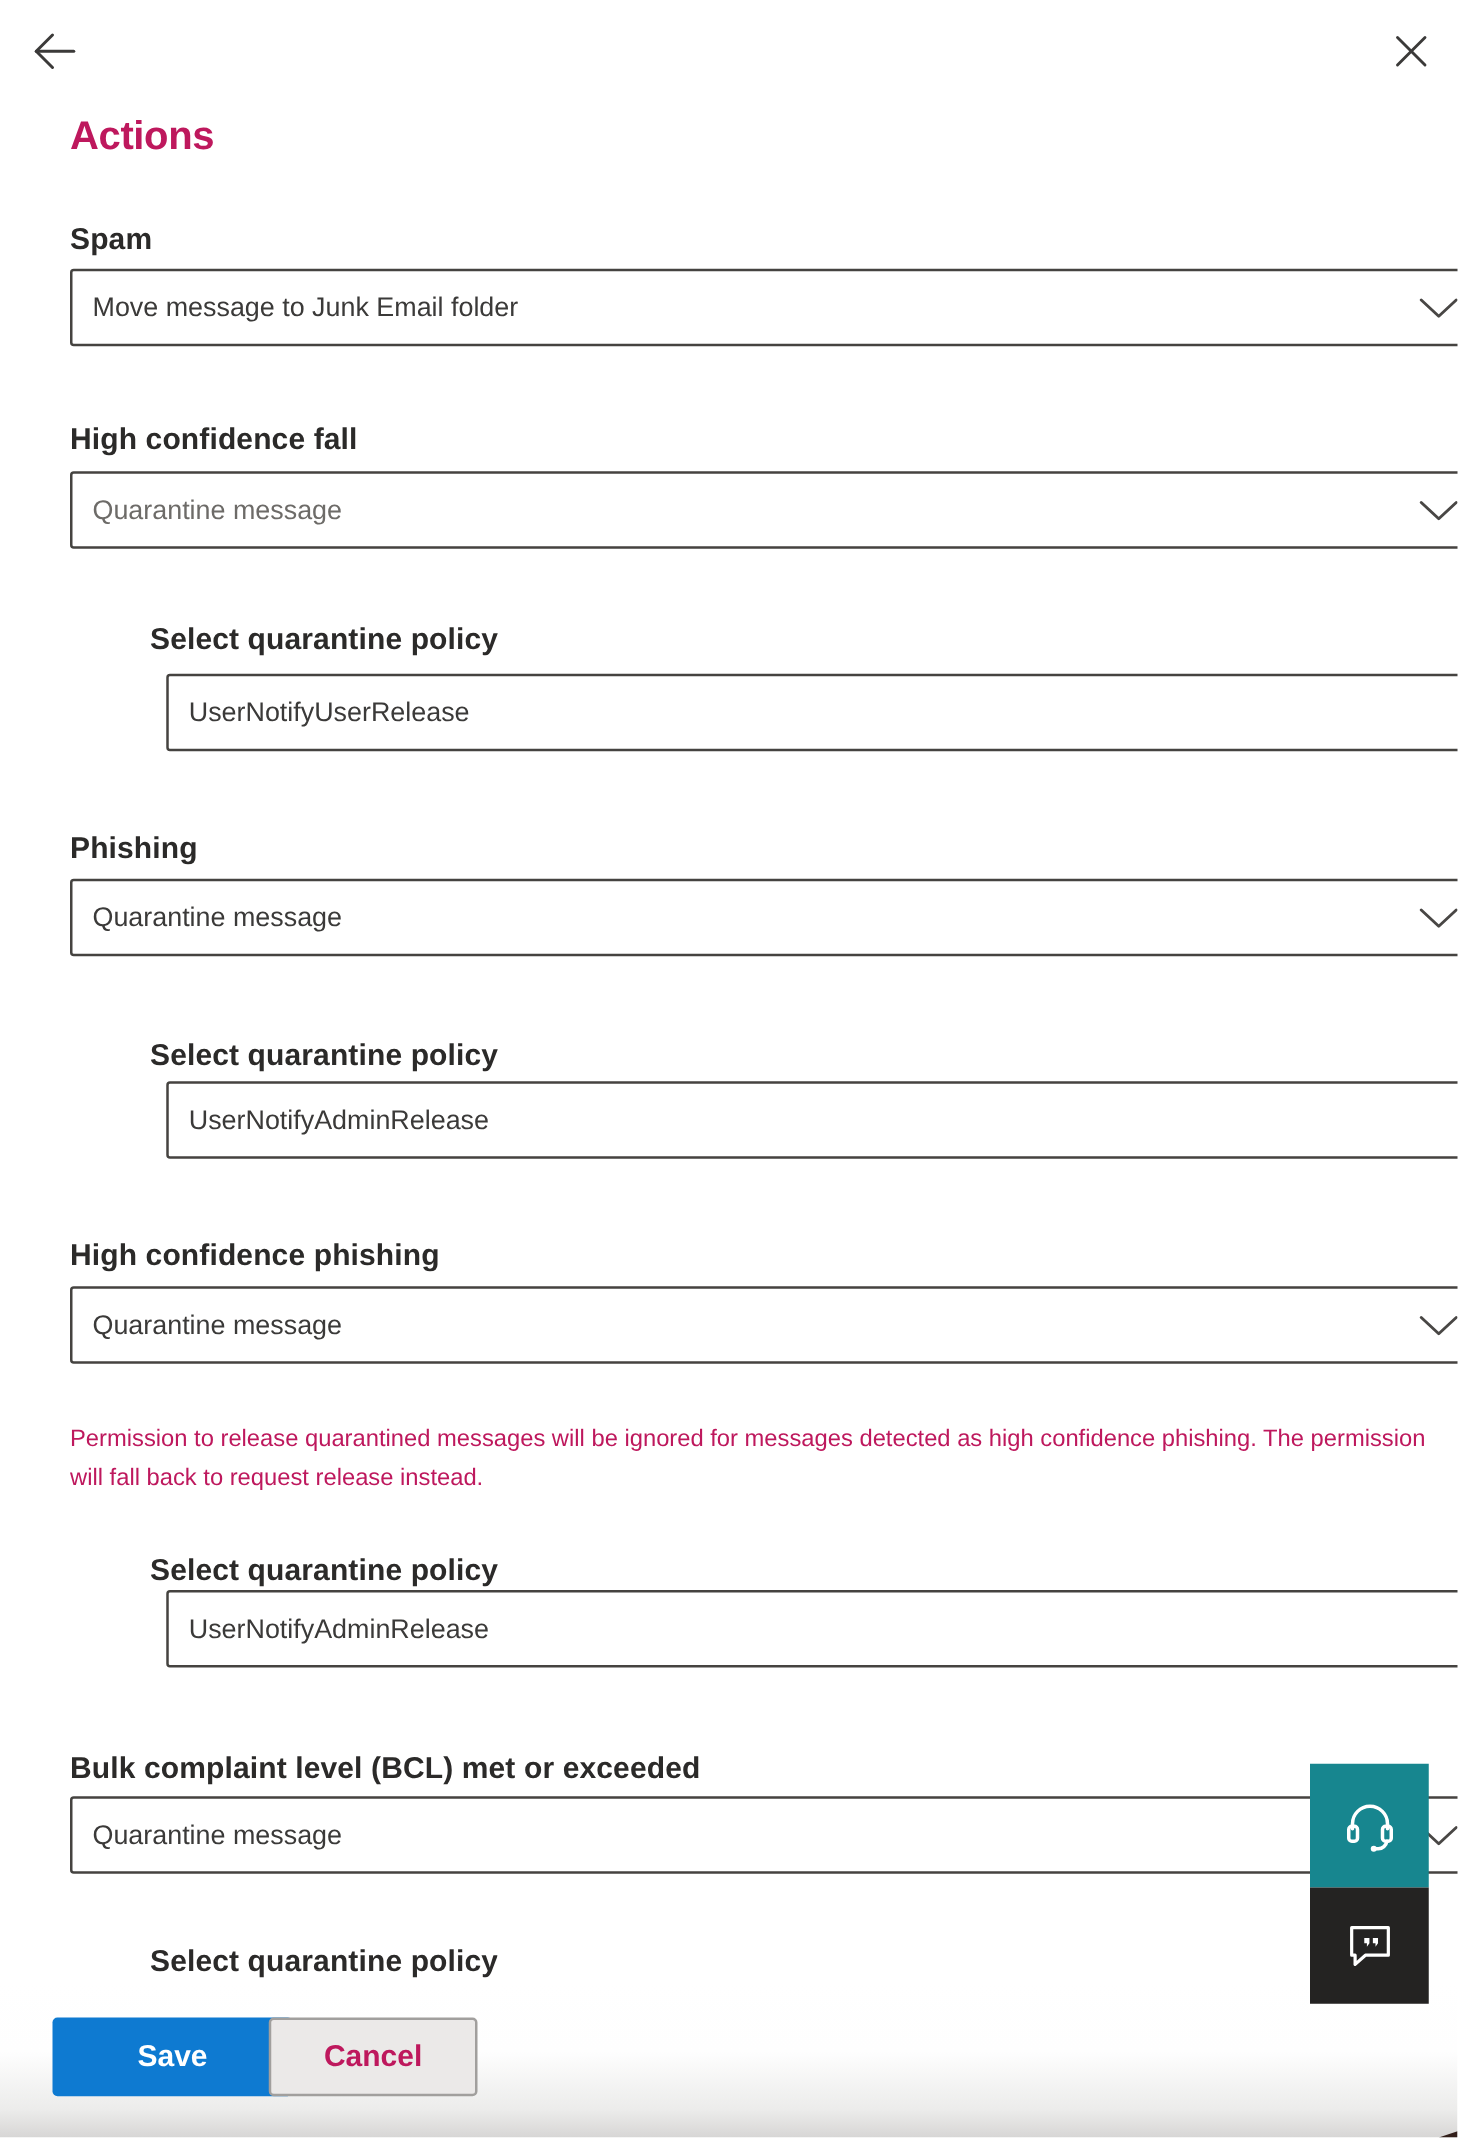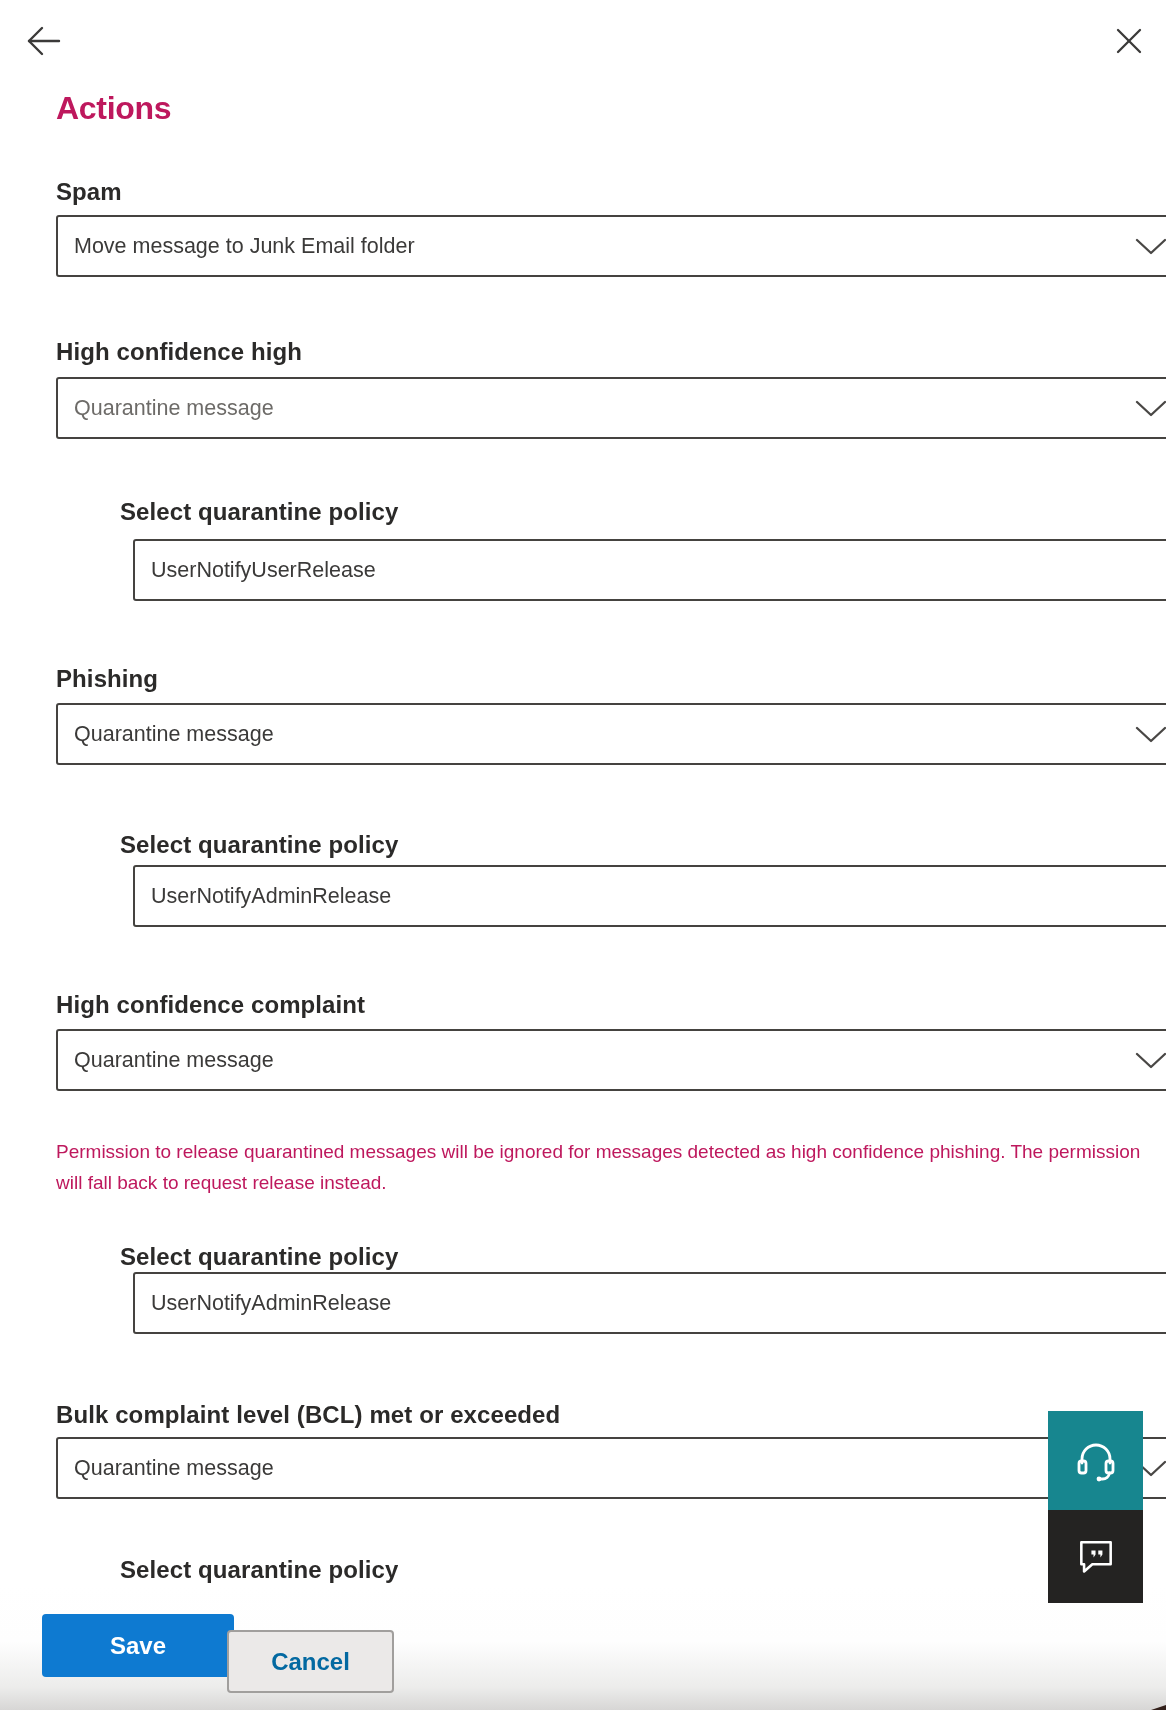--- a/index.html
+++ b/index.html
@@ -59,23 +59,22 @@
     position:absolute;top:1614px;height:63px;box-sizing:border-box;
     font-family:"Liberation Sans", sans-serif;
     font-size:24px;font-weight:600;border-radius:4px;cursor:pointer;
     display:flex;align-items:center;justify-content:center;
   }
   .btn-save{
     left:42px;width:192px;background:var(--accent-blue,#0e7ad1);
     color:#ffffff;border:none;
   }
   .btn-cancel{
-    left:227px;width:167px;background:#ebe9e8;color:#0369a1;
+    left:215px;width:167px;background:#ebe9e8;color:#be185d;
     border:2px solid #a19f9d;
-    margin-top:16px;
   }
 
   
   .fab{
     position:absolute;left:1048px;width:95px;cursor:pointer;border:none;padding:0;
     display:flex;align-items:center;justify-content:center;
   }
   .fab-help{top:1411px;height:99px;background:var(--support-teal,#17868f);}
   .fab-feedback{top:1510px;height:93px;background:var(--feedback-dark,#242322);}
 
@@ -108,21 +107,21 @@
 <div class="page-title">Actions</div>
 
 <div class="flabel" style="top:178px">Spam</div>
 <div class="dd" style="top:215px">
   <span class="val">Move message to Junk Email folder</span>
   <svg class="chev" width="32" height="17" viewBox="0 0 32 17" fill="none" stroke="#494745" stroke-width="2.3" stroke-linecap="round" stroke-linejoin="round">
       <path d="M2 2 L16 15 L30 2"></path>
     </svg>
 </div>
 
-<div class="flabel" style="top:338px">High confidence high</div>
+<div class="flabel" style="top:338px">High confidence fall</div>
 <div class="dd muted" style="top:377px">
   <span class="val">Quarantine message</span>
   <svg class="chev" width="32" height="17" viewBox="0 0 32 17" fill="none" stroke="#494745" stroke-width="2.3" stroke-linecap="round" stroke-linejoin="round">
       <path d="M2 2 L16 15 L30 2"></path>
     </svg>
 </div>
 
 <div class="flabel indent" style="top:498px">Select quarantine policy</div>
 <div class="dd indent" style="top:539px">
   <span class="val">UserNotifyUserRelease</span>
@@ -140,21 +139,21 @@
 </div>
 
 <div class="flabel indent" style="top:831px">Select quarantine policy</div>
 <div class="dd indent" style="top:865px">
   <span class="val">UserNotifyAdminRelease</span>
   <svg class="chev" width="32" height="17" viewBox="0 0 32 17" fill="none" stroke="#494745" stroke-width="2.3" stroke-linecap="round" stroke-linejoin="round">
       <path d="M2 2 L16 15 L30 2"></path>
     </svg>
 </div>
 
-<div class="flabel" style="top:991px">High confidence complaint</div>
+<div class="flabel" style="top:991px">High confidence phishing</div>
 <div class="dd" style="top:1029px">
   <span class="val">Quarantine message</span>
   <svg class="chev" width="32" height="17" viewBox="0 0 32 17" fill="none" stroke="#494745" stroke-width="2.3" stroke-linecap="round" stroke-linejoin="round">
       <path d="M2 2 L16 15 L30 2"></path>
     </svg>
 </div>
 
 <div class="note">Permission to release quarantined messages will be ignored for messages detected as high confidence phishing. The permission will fall back to request release instead.</div>
 
 <div class="flabel indent" style="top:1243px">Select quarantine policy</div>

